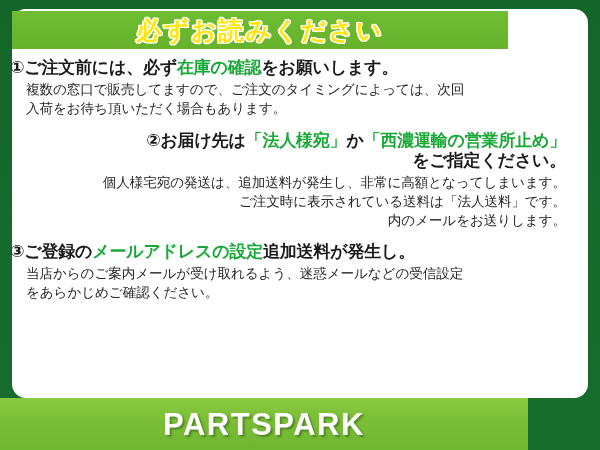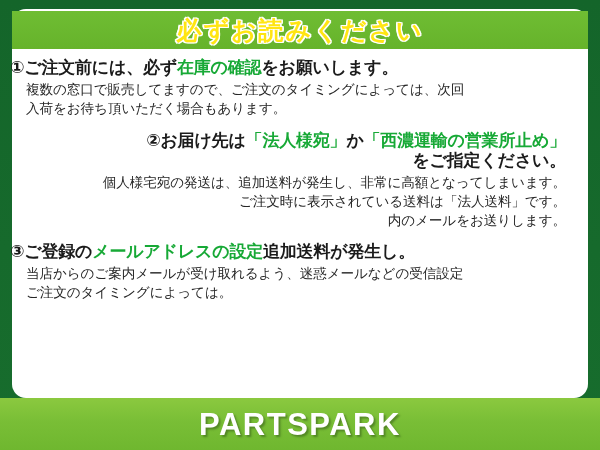--- a/index.html
+++ b/index.html
@@ -36,21 +36,21 @@
     background: #ffffff;
     border-radius: 14px;
     overflow: hidden;
   }
 
   
   .header-band {
     position: absolute;
     left: 12px;
     top: 11px;
-    width: 576px;
+    width: 496px;
     height: 38px;
     background: #69b72e;
     background: linear-gradient(180deg, #6fbd33 0%, #66b32b 100%);
     display: flex;
     align-items: center;
     justify-content: center;
   }
   .header-title {
     font-size: 25px;
     font-weight: bold;
@@ -106,21 +106,21 @@
   #section-1 { margin-top: 0; }
   #section-2 { margin-top: 12px; text-align: right; }
   #section-3 { margin-top: 11px; }
   #section-2 .sec-head .l2 { display: block; }
 
   
   .footer {
     position: absolute;
     left: 0;
     bottom: 0;
-    width: 600px;
+    width: 528px;
     height: 52px;
     background: #7ac143;
     background: linear-gradient(180deg, #8bc93f 0%, #79be36 45%, #6fb72f 100%);
     display: flex;
     align-items: center;
     justify-content: center;
   }
   .brand {
     font-size: 31px;
     font-weight: bold;
@@ -164,21 +164,21 @@
         <div>内のメールをお送りします。</div>
       </div>
     </div>
 
     <div class="section" id="section-3">
       <div class="sec-head">
         <span>③ご登録の</span><span class="hl">メールアドレスの設定</span><span>追加送料が発生し。</span>
       </div>
       <div class="sec-body">
         <div>当店からのご案内メールが受け取れるよう、迷惑メールなどの受信設定</div>
-        <div>ご注文のタイミングによっては。</div>
+        <div>をあらかじめご確認ください。</div>
       </div>
     </div>
 
   </div>
 
   <div class="footer">
     <div class="brand">PARTSPARK</div>
   </div>
 
 </div>

